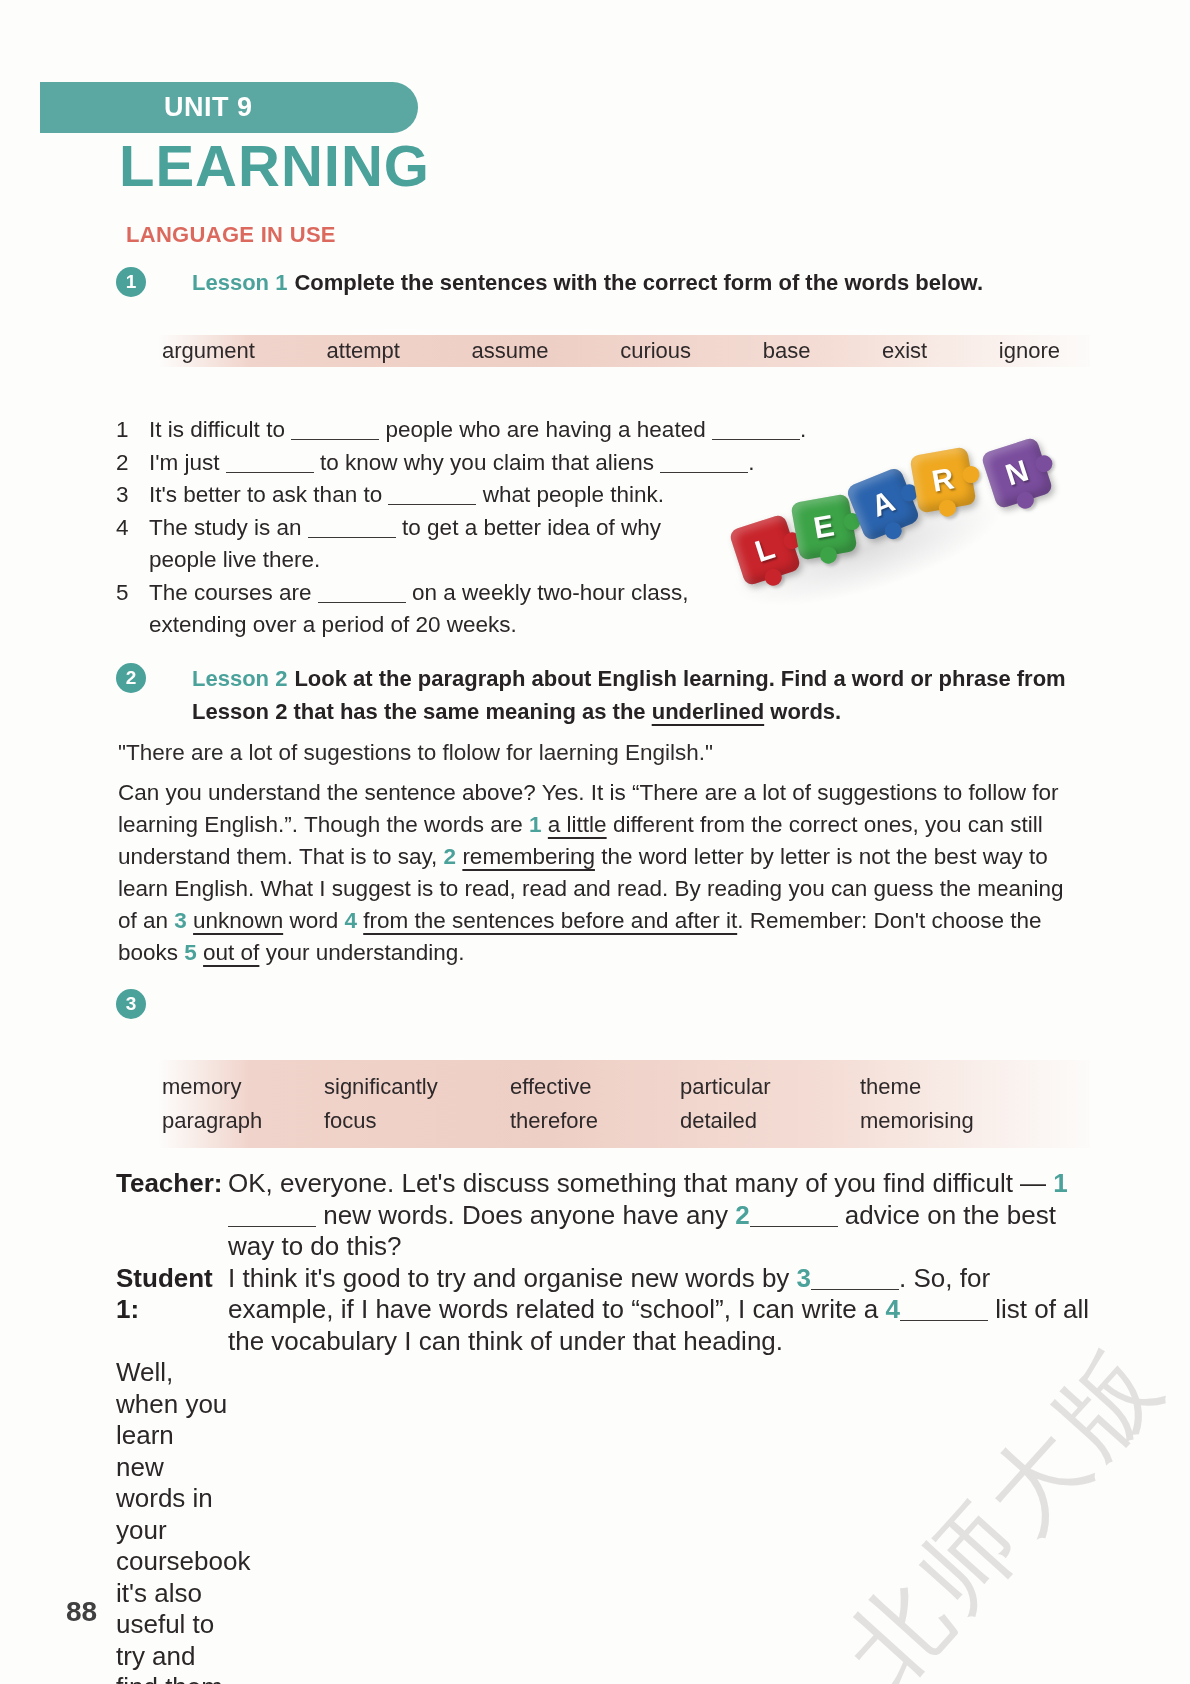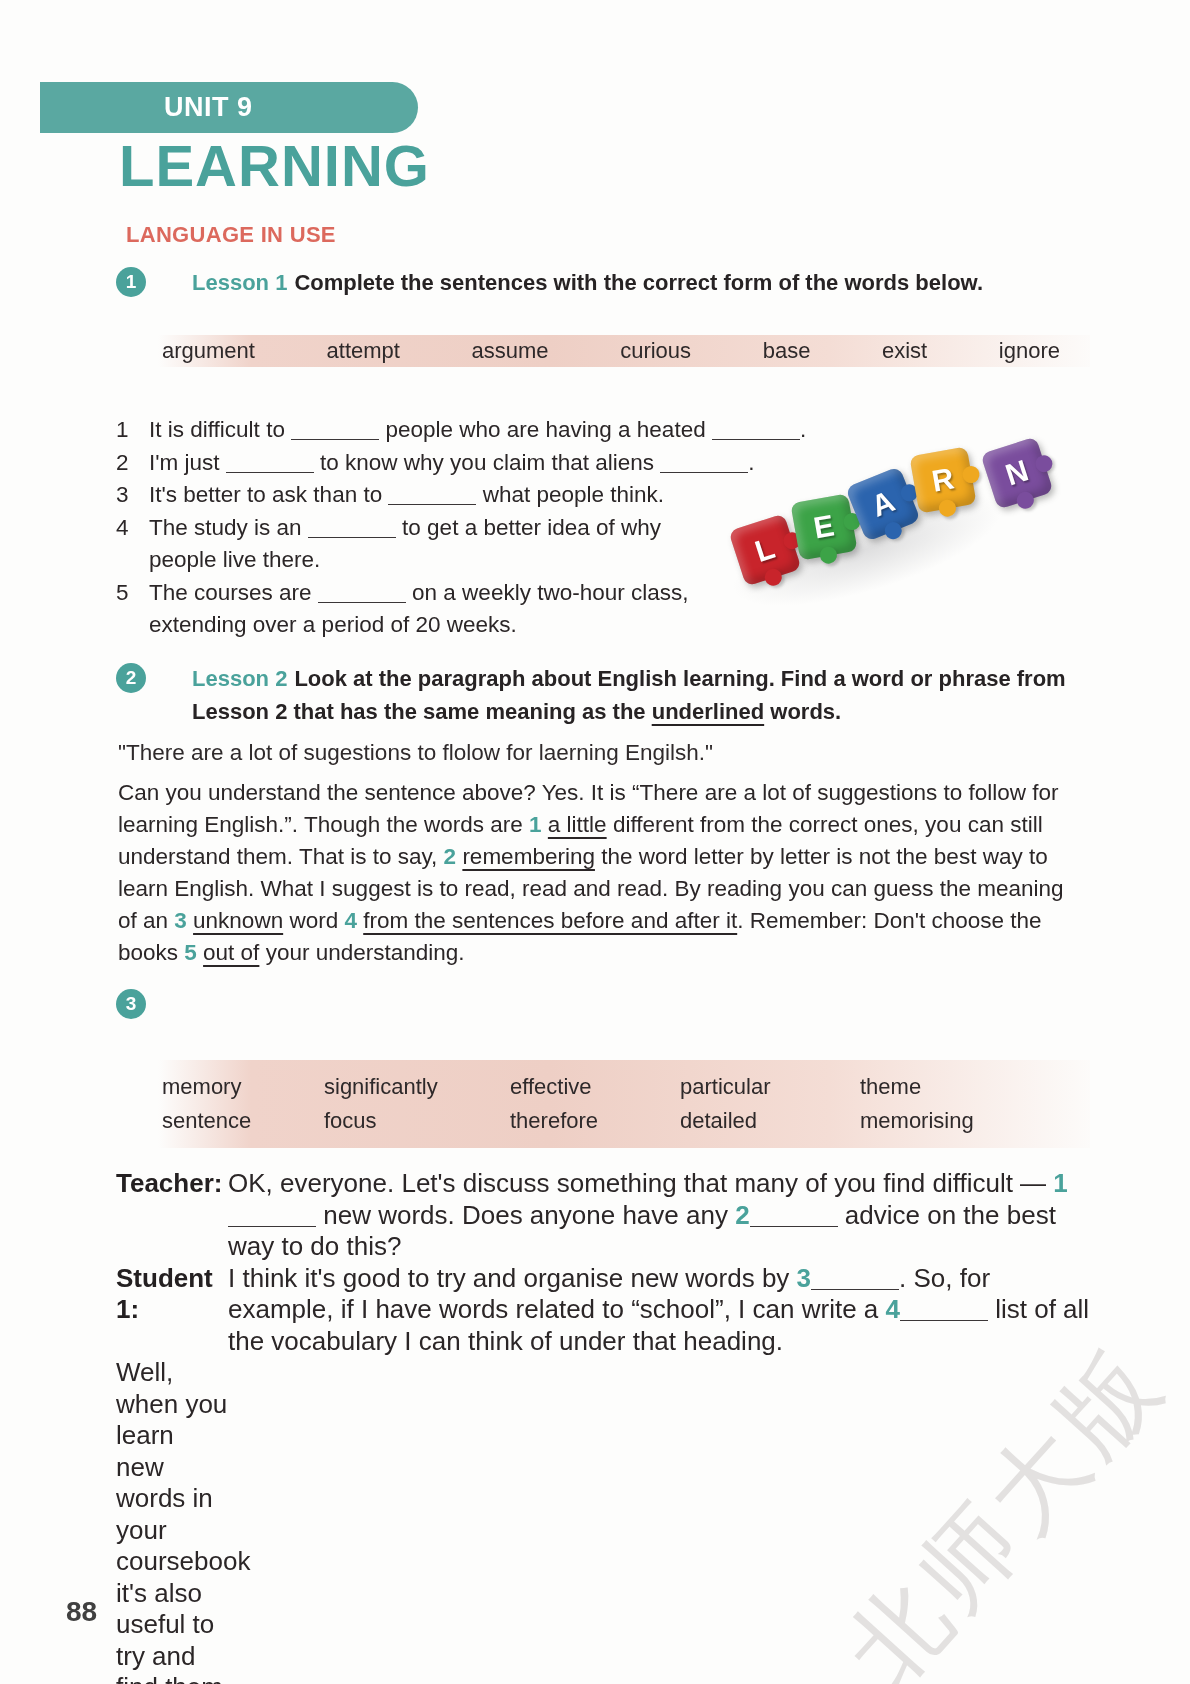--- a/index.html
+++ b/index.html
@@ -188,21 +188,21 @@
   <div class="ex-hdr" id="ex3-hdr">
     <div class="ex-badge">3</div>
   </div>
 
   <div class="wordbank bank2">
     <span>memory</span>
     <span>significantly</span>
     <span>effective</span>
     <span>particular</span>
     <span>theme</span>
-    <span>sentence</span>
+    <span>paragraph</span>
     <span>focus</span>
     <span>therefore</span>
     <span>detailed</span>
     <span>memorising</span>
   </div>
 
   <div class="dialogue">
     <div class="dlg-row">
       <div class="speaker">Teacher:</div>
       <div class="dlg-text"><span class="seg-t">OK, everyone. Let's discuss something that many of you find difficult — </span><span class="seg-n">1</span><span class="seg-blank"></span><span class="seg-t"> new words. Does anyone have any </span><span class="seg-n">2</span><span class="seg-blank"></span><span class="seg-t"> advice on the best way to do this?</span></div>

